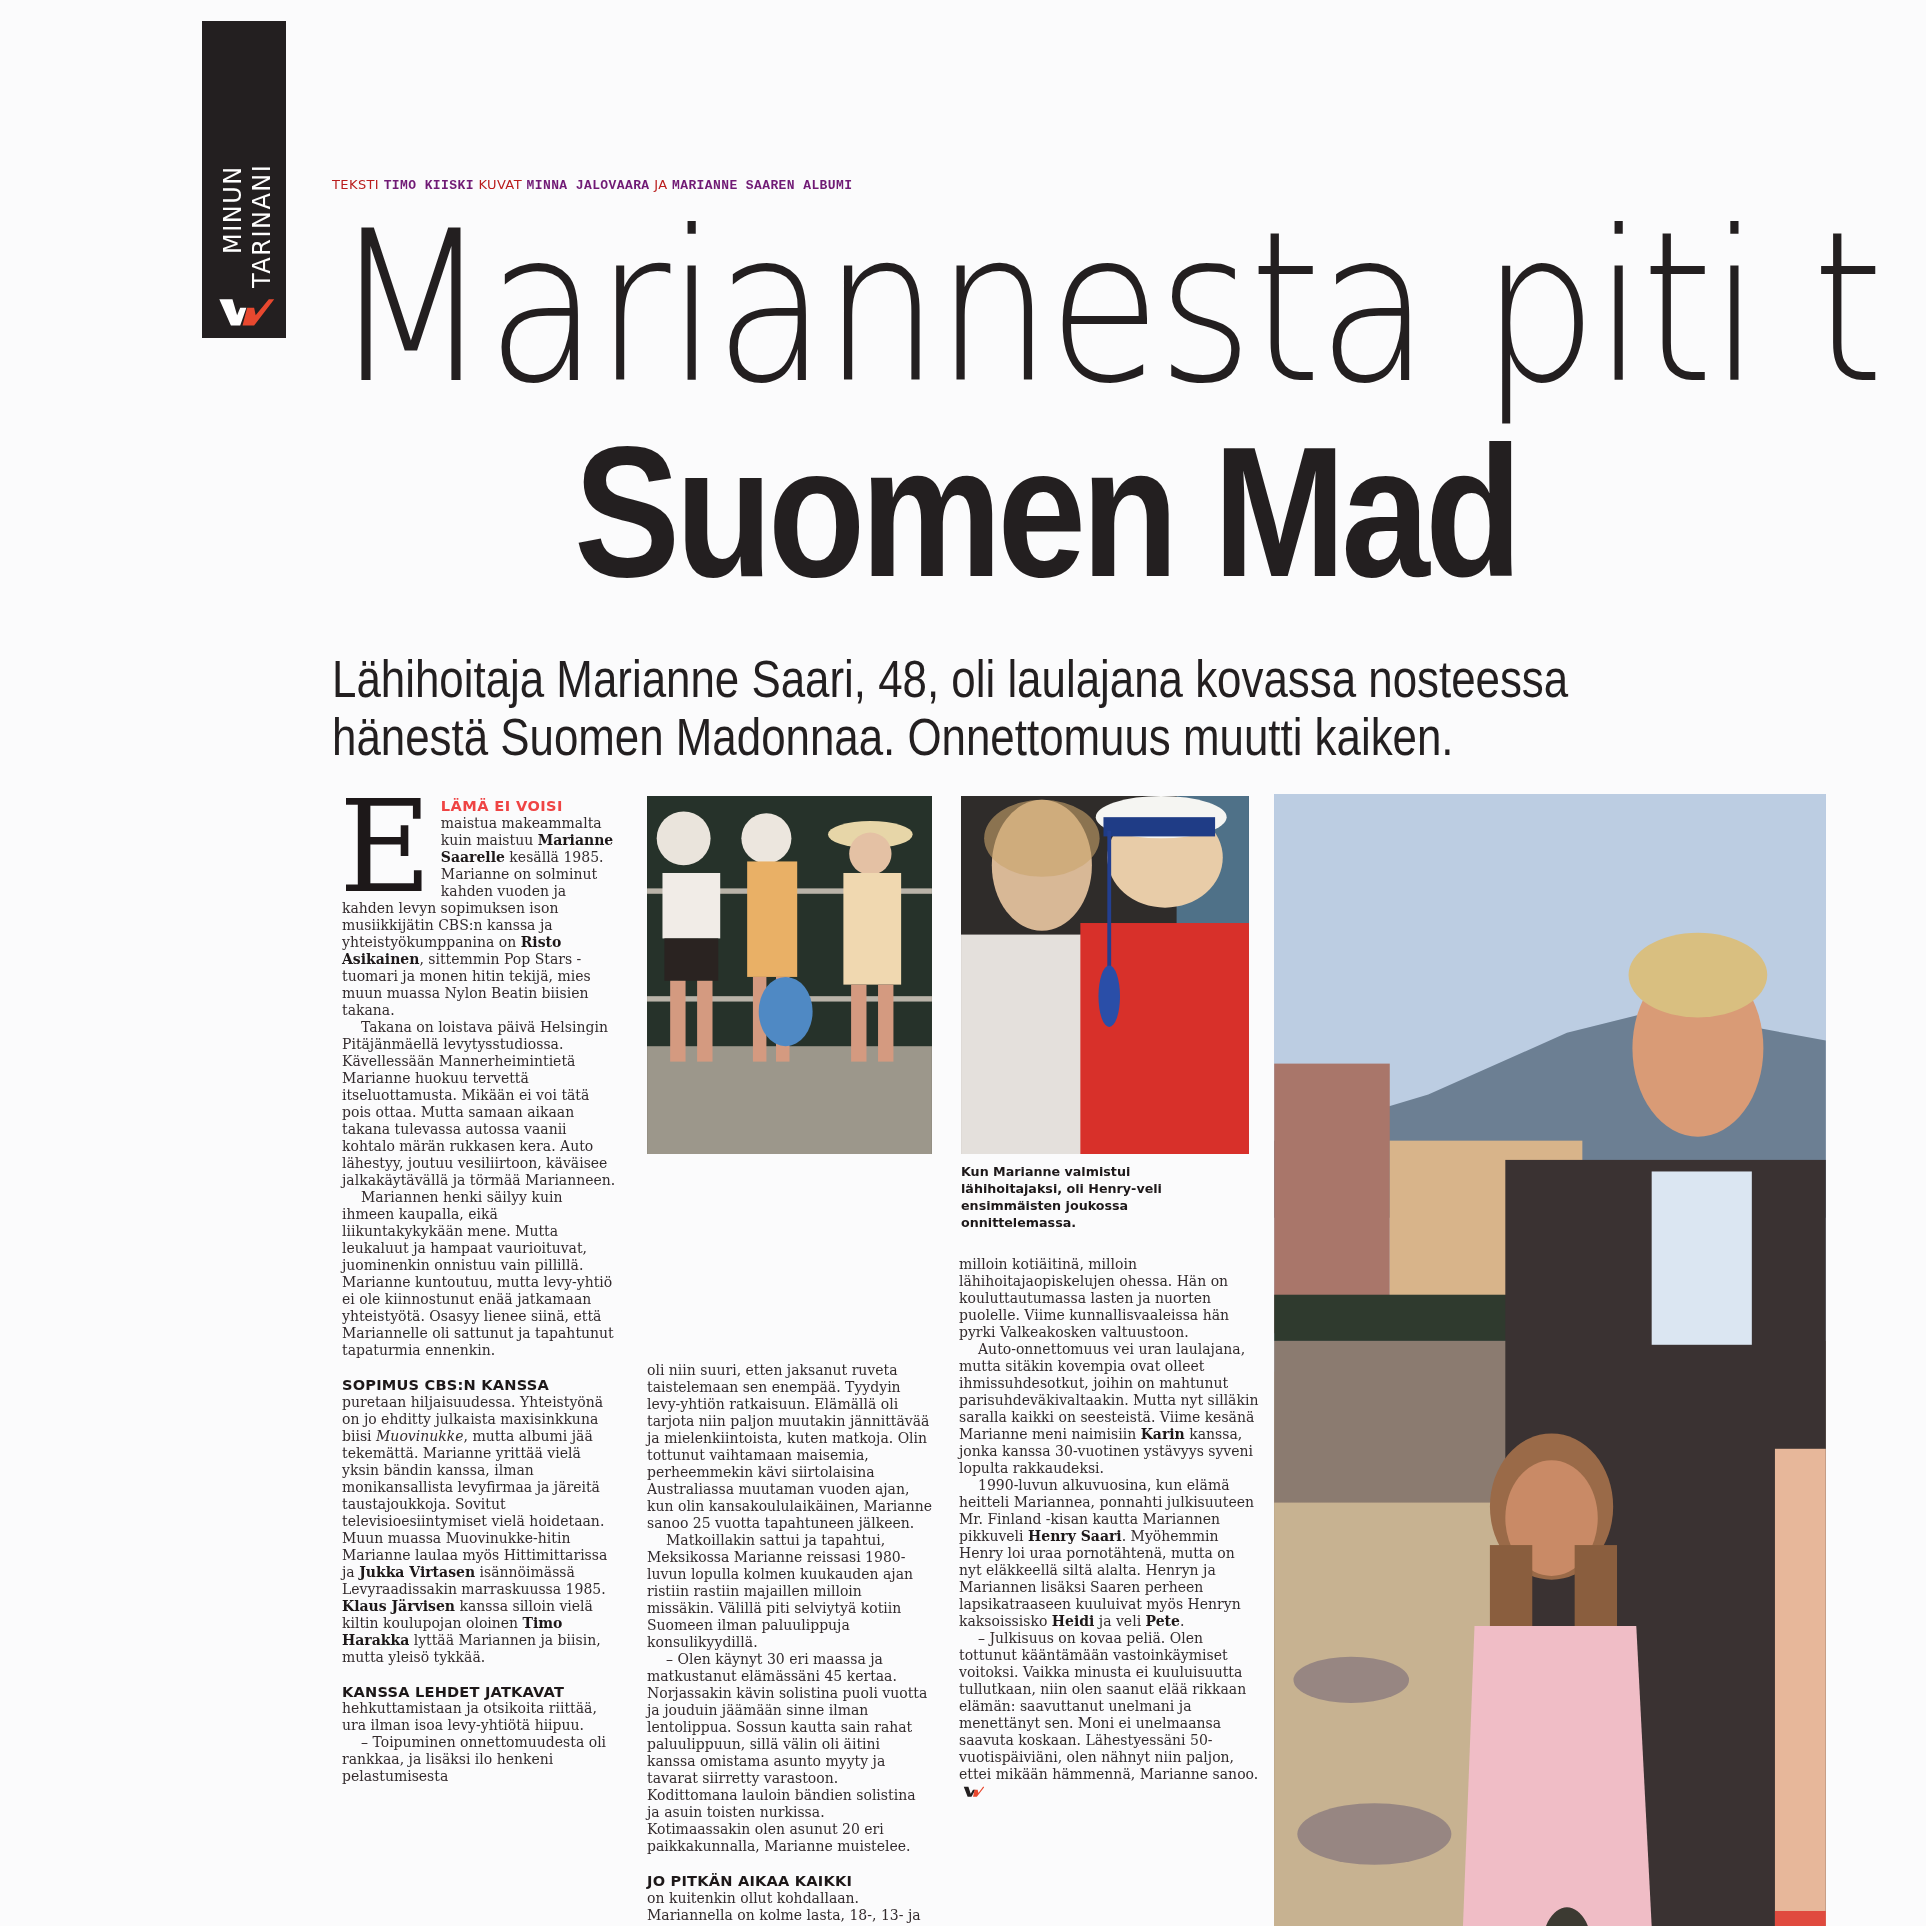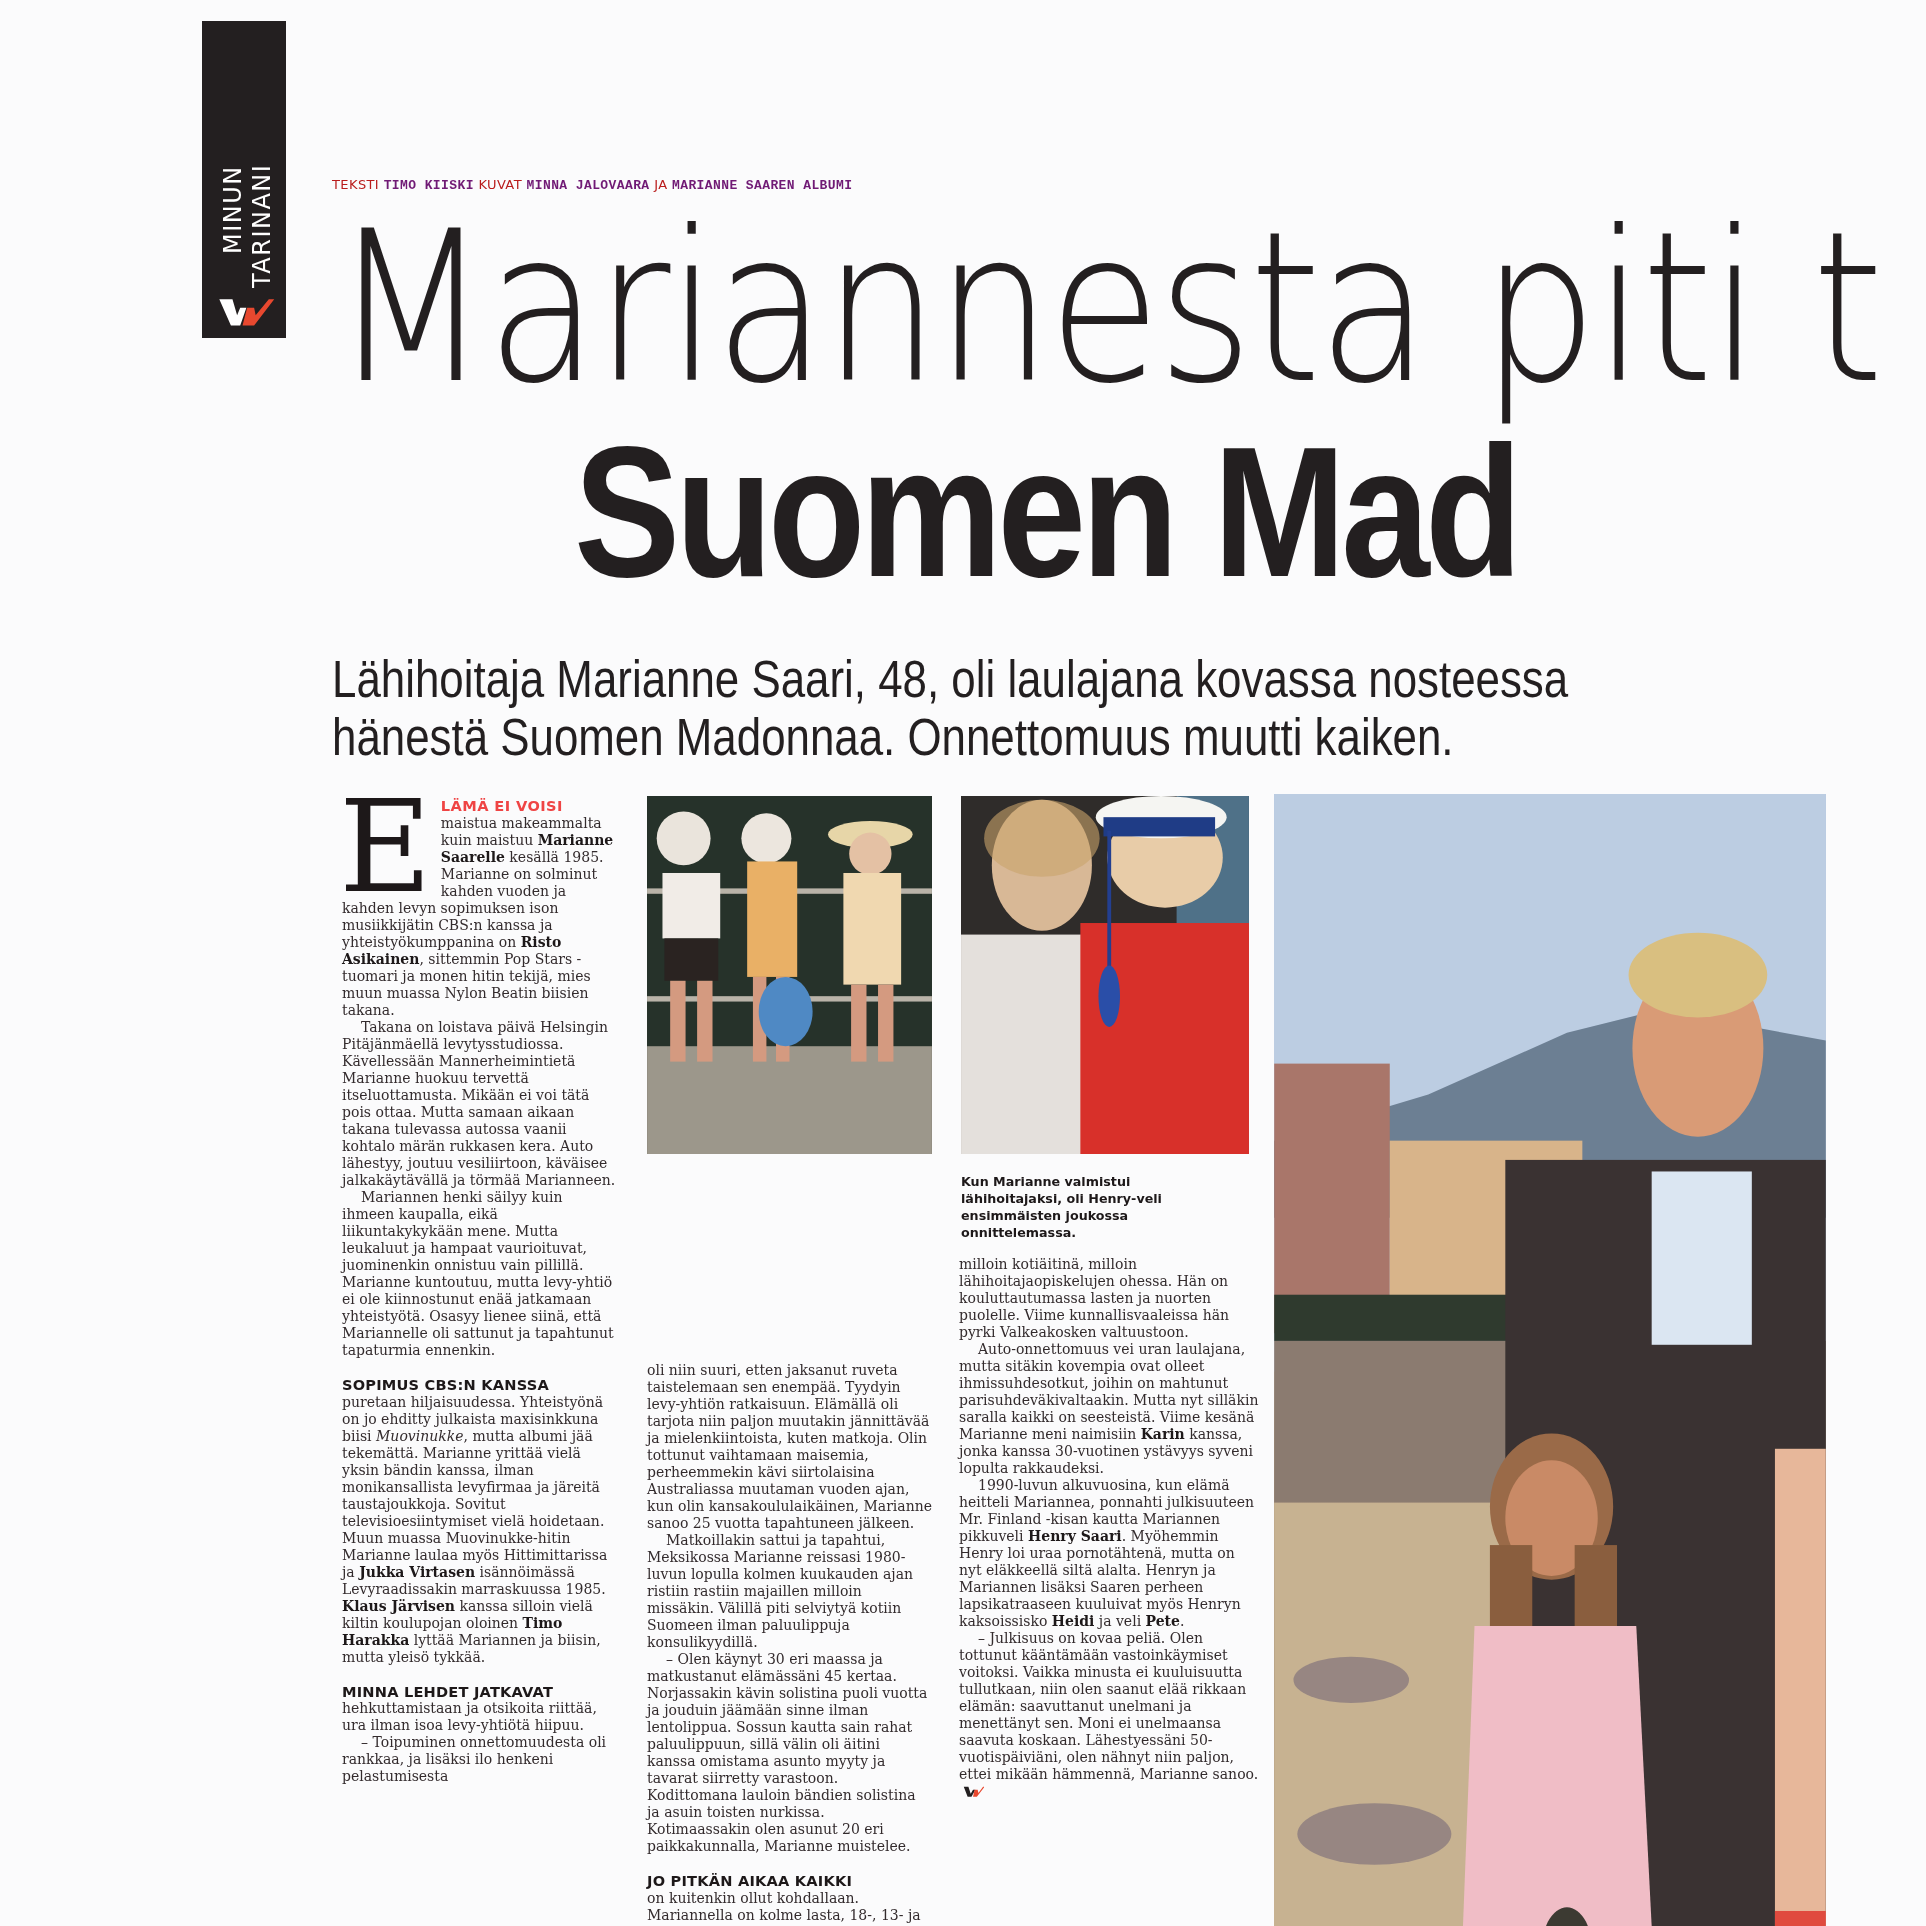--- a/index.html
+++ b/index.html
@@ -27,21 +27,21 @@
   .c2{left:647px;top:1362px;width:285px;}
   .c3{left:959px;top:1256px;width:300px;}
   .dropcap{float:left;font-family:"DejaVu Serif",serif;font-size:127px;line-height:92px;height:96px;margin:3.9px 9.2px 0 -3.1px;color:#1d1819;font-weight:normal;}
   .kicker{font-family:"DejaVu Sans",sans-serif;font-weight:bold;font-size:14.6px;color:#ef4444;letter-spacing:0.4px;}
   .photo{position:absolute;overflow:hidden;}
   .p1{left:647px;top:796px;width:285px;height:358px;background:linear-gradient(180deg,#1e2a22 0%,#2e3b2c 40%,#6b6a58 75%,#a79f92 100%);}
   .p2{left:961px;top:796px;width:288px;height:358px;background:linear-gradient(90deg,#2c2a28 0%,#3a3835 35%,#2e4a5c 70%,#456a80 100%);}
   .p3{left:1274px;top:794px;width:552px;height:1610px;background:linear-gradient(180deg,#b9cbe2 0%,#c9d5e2 30%,#bba58a 40%,#8c7a6c 55%,#c9b59b 70%,#8f7c68 100%);}
   .cap{position:absolute;font-family:"DejaVu Sans",sans-serif;font-weight:bold;font-size:12.7px;line-height:17px;color:#1d1819;}
   .cap1{left:647px;top:1163px;width:285px;}
-  .cap2{left:961px;top:1163px;width:270px;margin-top:10px;}
+  .cap2{left:961px;top:1163px;width:270px;}
   .endmark{display:inline-block;vertical-align:middle;width:21.6px;height:11.6px;margin-left:3.9px;}
 </style>
 </head>
 <body>
 
 <div class="page">
 
   <div class="tag">
     <div class="tag-text">
       <span class="l1">MINUN</span>
@@ -75,21 +75,21 @@
     <p>
       <span class="kicker">LÄMÄ EI VOISI</span><br>
       <span>maistua makeammalta kuin maistuu </span><b>Marianne Saarelle</b><span> kesällä 1985. Marianne on solminut kahden vuoden ja kahden levyn sopimuksen ison musiikkijätin CBS:n kanssa ja yhteistyökumppanina on </span><b>Risto Asikainen</b><span>, sittemmin Pop Stars -tuomari ja monen hitin tekijä, mies muun muassa Nylon Beatin biisien takana.</span>
     </p>
     <p class="ind">Takana on loistava päivä Helsingin Pitäjänmäellä levytysstudiossa. Kävellessään Mannerheimintietä Marianne huokuu tervettä itseluottamusta. Mikään ei voi tätä pois ottaa. Mutta samaan aikaan takana tulevassa autossa vaanii kohtalo märän rukkasen kera. Auto lähestyy, joutuu vesiliirtoon, käväisee jalkakäytävällä ja törmää Marianneen.</p>
     <p class="ind">Mariannen henki säilyy kuin ihmeen kaupalla, eikä liikuntakykykään mene. Mutta leukaluut ja hampaat vaurioituvat, juominenkin onnistuu vain pillillä. Marianne kuntoutuu, mutta levy-yhtiö ei ole kiinnostunut enää jatkamaan yhteistyötä. Osasyy lienee siinä, että Mariannelle oli sattunut ja tapahtunut tapaturmia ennenkin.</p>
     <h4>SOPIMUS CBS:N KANSSA</h4>
     <p>
       <span>puretaan hiljaisuudessa. Yhteistyönä on jo ehditty julkaista maxisinkkuna biisi </span><i>Muovinukke</i><span>, mutta albumi jää tekemättä. Marianne yrittää vielä yksin bändin kanssa, ilman monikansallista levyfirmaa ja järeitä taustajoukkoja. Sovitut televisioesiintymiset vielä hoidetaan. Muun muassa Muovinukke-hitin Marianne laulaa myös Hittimittarissa ja </span><b>Jukka Virtasen</b><span> isännöimässä Levyraadissakin marraskuussa 1985. </span><b>Klaus Järvisen</b><span> kanssa silloin vielä kiltin koulupojan oloinen </span><b>Timo Harakka</b><span> lyttää Mariannen ja biisin, mutta yleisö tykkää.</span>
     </p>
-    <h4>MINNA LEHDET JATKAVAT</h4>
+    <h4>KANSSA LEHDET JATKAVAT</h4>
     <p>hehkuttamistaan ja otsikoita riittää, ura ilman isoa levy-yhtiötä hiipuu.</p>
     <p class="ind">– Toipuminen onnettomuudesta oli rankkaa, ja lisäksi ilo henkeni pelastumisesta</p>
   </div>
 
   <div class="photo p1">
     <svg width="285" height="358" viewBox="0 0 740 930">
       <rect x="0" y="0" width="740" height="930" fill="#26322a"></rect>
       <rect x="0" y="650" width="740" height="280" fill="#9c978b"></rect>
       <rect x="0" y="240" width="740" height="14" fill="#b9b3a8"></rect>
       <rect x="0" y="520" width="740" height="14" fill="#b9b3a8"></rect>

